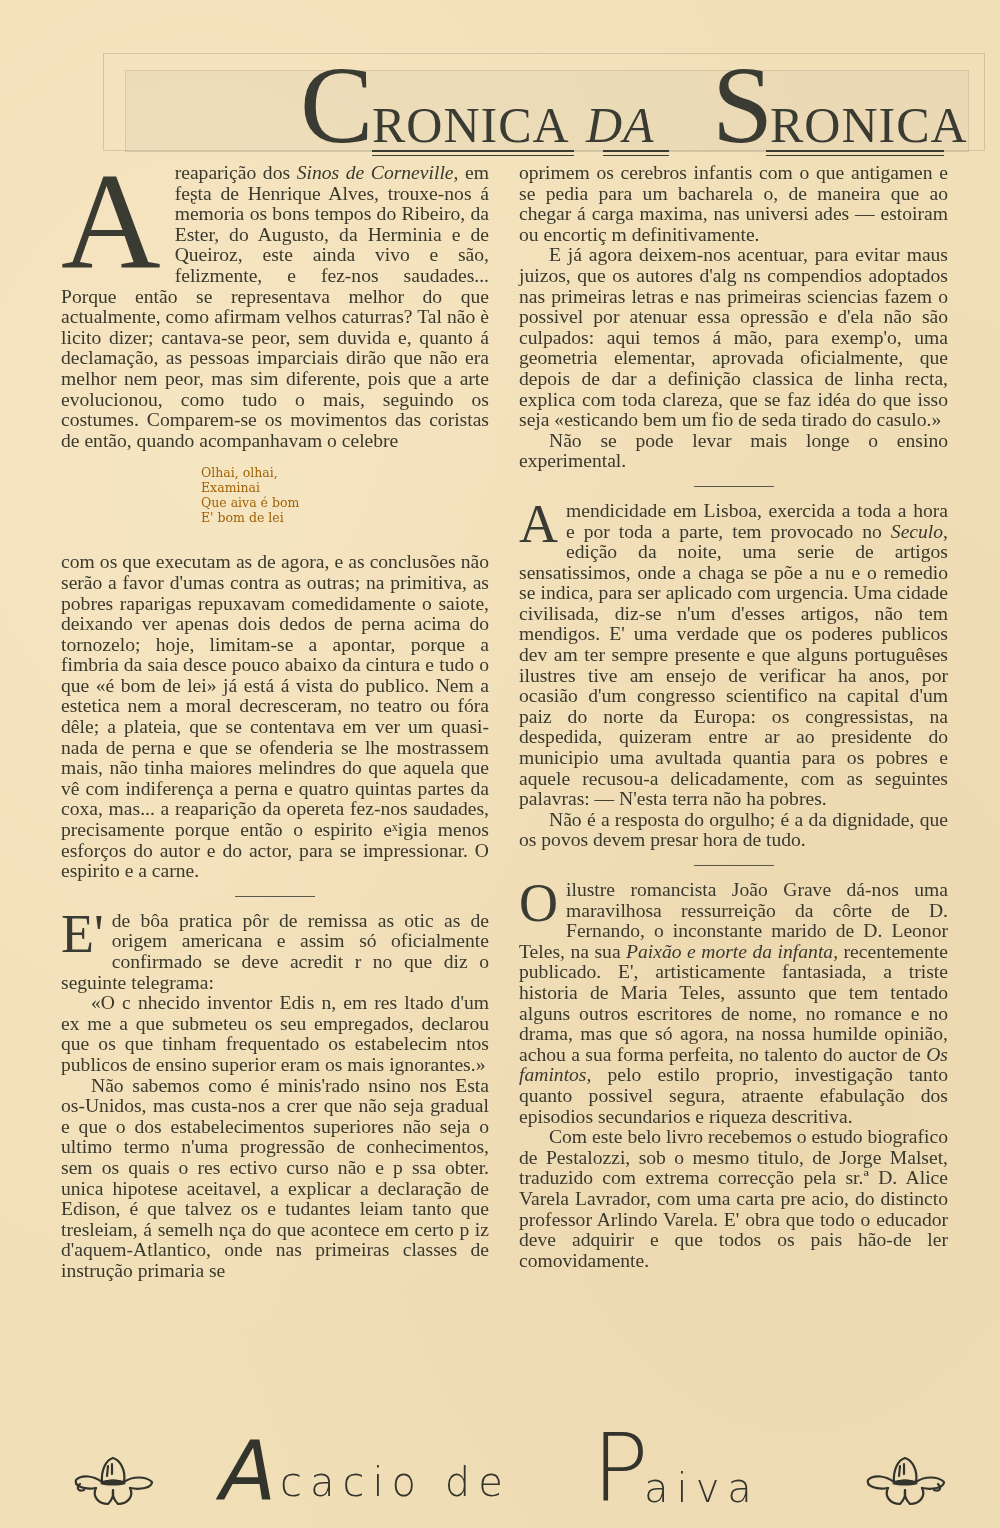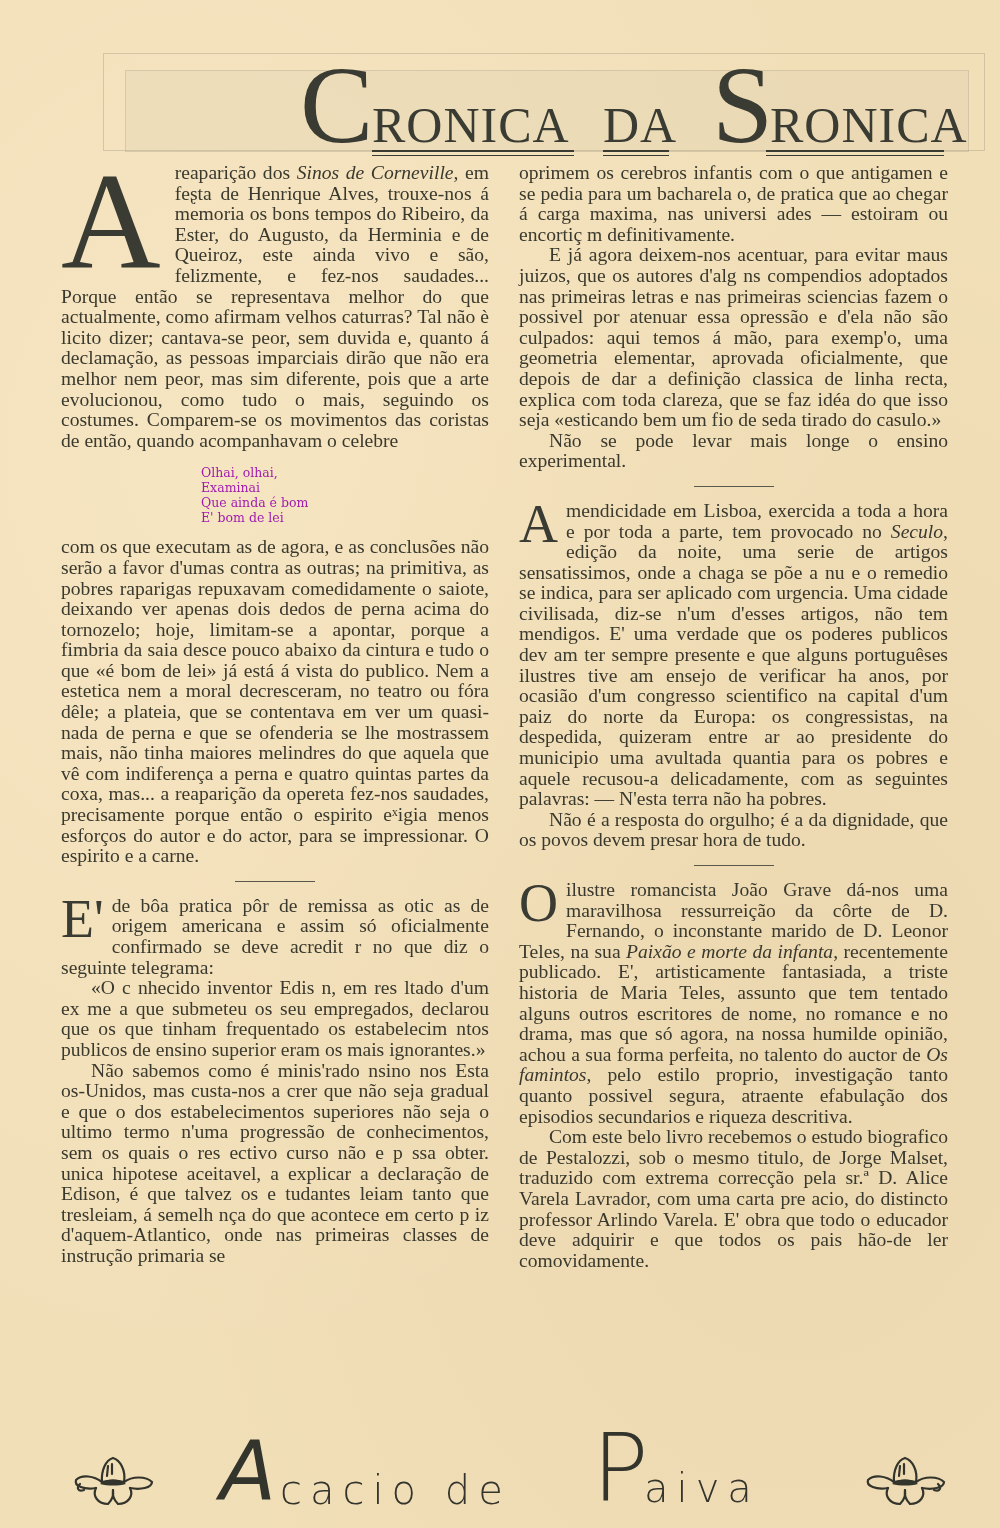--- a/index.html
+++ b/index.html
@@ -45,22 +45,22 @@
   #col-right { left: 519px; width: 429px; }
   .dropcap-big {
     float: left; font-size: 138px; line-height: 104px;
     margin: 6px 14px 0 0; font-family: "Liberation Serif", serif; color: #3a3b32;
   }
   .dropcap-sm {
     float: left; font-size: 54px; line-height: 40px;
     margin: 3px 8px 0 0; font-family: "Liberation Serif", serif; color: #3a3b32;
   }
   .verse {
-    margin: 14px 0 12px 140px; font-family: "DejaVu Serif", serif;
-    font-size: 12.5px; line-height: 15px; text-align: left; color: #a21caf;
+    margin: 14px 0 27px 140px; font-family: "DejaVu Serif", serif;
+    font-size: 12.5px; line-height: 15px; text-align: left; color: #a16207;
   }
   .sep { width: 80px; height: 1px; background: #5a584c; margin: 14px auto 14px auto; }
   .footer {
     position: absolute; left: 0; top: 1420px; width: 1000px; height: 100px;
   }
   .signature {
     position: absolute; left: 220px; top: 6px; width: 580px; height: 90px;
     font-family: "DejaVu Sans", sans-serif; color: #33342c;
   }
   .signature .cap { position: absolute; font-size: 82px; font-weight: 200; line-height: 1; font-style: italic; }
@@ -69,54 +69,54 @@
 </style>
 </head>
 <body>
 
 <div class="frame-outer"></div>
 <div class="frame-inner"></div>
 
 <div class="masthead">
   <span class="word big" style="left:0px;bottom:0px;">C</span>
   <span class="word small" style="left:72px;">RONICA</span>
-  <span class="word small" style="left:303px;">DA</span>
+  <span class="word small" style="left:286px;font-style:italic;">DA</span>
   <span class="word big" style="left:412px;bottom:0px;">S</span>
   <span class="word small" style="left:470px;">RONICA</span>
   <div class="rule" style="left:72px; top:90px; width:202px;"></div>
   <div class="rule" style="left:72px; top:95px; width:202px; height:1px;"></div>
   <div class="rule" style="left:303px; top:90px; width:66px;"></div>
   <div class="rule" style="left:303px; top:95px; width:66px; height:1px;"></div>
   <div class="rule" style="left:466px; top:90px; width:178px;"></div>
   <div class="rule" style="left:466px; top:95px; width:178px; height:1px;"></div>
 </div>
 
 <div class="col" id="col-left">
   <p>
     <span class="dropcap-big">A</span>
     <span>reaparição dos </span><span class="it">Sinos de Corneville,</span><span> em feʂta de Henrique Alves, trouxe-nos á memoria os bons tempos do Ribeiro, da Ester, do Augusto, da Herminia e de Queiroz, este ainda vivo e são, felizmente, e fez-nos saudades... Porque então se representava melhor do que actualmente, como afirmam velhos caturras? Tal não è licito dizer; cantava-se peor, sem duvida e, quanto á declamação, as pessoas imparciais dirão que não era melhor nem peor, mas sim diferente, pois que a arte evolucionou, como tudo o mais, seguindo os costumes. Comparem-se os movimentos das coristas de então, quando acompanhavam o celebre</span>
   </p>
   <div class="verse">
     <div>Olhai, olhai,</div>
     <div>Examinai</div>
-    <div>Que ainda é bom</div>
+    <div>Que aiva é bom</div>
     <div>E' bom de lei</div>
   </div>
   <p>com os que executam as de agora, e as conclusões não serão a favor d'umas contra as outras; na primitiva, as pobres raparigas repuxavam comedidamente o saiote, deixando ver apenas dois dedos de perna acima do tornozelo; hoje, limitam-se a apontar, porque a fimbria da saia desce pouco abaixo da cintura e tudo o que «é bom de lei» já está á vista do publico. Nem a estetica nem a moral decresceram, no teatro ou fóra dêle; a plateia, que se contentava em ver um quasi-nada de perna e que se ofenderia se lhe mostrassem mais, não tinha maiores melindres do que aquela que vê com indiferença a perna e quatro quintas partes da coxa, mas... a reaparição da opereta fez-nos saudades, precisamente porque então o espirito eˣigia menos esforços do autor e do actor, para se impressionar. O espirito e a carne.</p>
   <div class="sep"></div>
   <p>
     <span class="dropcap-sm">E'</span>
     <span>de bôa pratica pôr de remissa as  otic as de origem americana e assim só oficialmente confirmado se deve acredit r no que diz o seguinte telegrama:</span>
   </p>
   <p class="ind">«O c nhecido inventor Edis n, em res ltado d'um ex me a que submeteu os seu  empregados, declarou que os que tinham frequentado os estabelecim ntos publicos de ensino superior eram os mais ignorantes.»</p>
   <p class="ind">Não sabemos como é minis'rado   nsino nos Esta os-Unidos, mas custa-nos a crer que não seja gradual e que o dos estabelecimentos superiores não seja o ultimo termo n'uma progressão de conhecimentos, sem os quais o res ectivo curso não  e p ssa obter.  unica hipotese aceitavel, a explicar a declaração de Edison, é que talvez os e tudantes leiam tanto que tresleiam, á semelh nça do que acontece em certo p iz d'aquem-Atlantico, onde nas primeiras classes de instrução primaria se</p>
 </div>
 
 <div class="col" id="col-right">
-  <p>oprimem os cerebros infantis com o que antigamen e se pedia para um bacharela o, de pratica que ao chegar á carga maxima, nas universi ades — estoiram ou encortiç m definitivamente.</p>
+  <p>oprimem os cerebros infantis com o que antigamen e se pedia para um bacharela o, de maneira que ao chegar á carga maxima, nas universi ades — estoiram ou encortiç m definitivamente.</p>
   <p class="ind">E já agora deixem-nos acentuar, para evitar maus juizos, que os autores d'alg ns compendios adoptados nas primeiras letras e nas primeiras sciencias fazem o possivel por atenuar essa opressão e d'ela não são culpados: aqui temos á mão, para exemp'o, uma geometria elementar, aprovada oficialmente, que depois de dar a definição classica de linha recta, explica com toda clareza, que se faz idéa do que isso seja «esticando bem um fio de seda tirado do casulo.»</p>
   <p class="ind">Não se pode levar mais longe o ensino experimental.</p>
   <div class="sep"></div>
   <p>
     <span class="dropcap-sm">A</span>
     <span>mendicidade em Lisboa, exercida a toda a hora e por toda a parte, tem provocado no </span><span class="it">Seculo</span><span>, edição da noite, uma serie de artigos sensatissimos, onde a chaga se põe a nu e o remedio se indica, para ser aplicado com urgencia. Uma cidade civilisada, diz-se n'um d'esses artigos, não tem mendigos. E' uma verdade que os poderes publicos dev am ter sempre presente e que alguns portuguêses ilustres tive am ensejo de verificar ha anos, por ocasião d'um congresso scientifico na capital d'um paiz do norte da Europa: os congressistas, na despedida, quizeram entre ar ao presidente do municipio uma avultada quantia para os pobres e aquele recusou-a delicadamente, com as seguintes palavras: — N'esta terra não ha pobres.</span>
   </p>
   <p class="ind">Não é a resposta do orgulho; é a da dignidade, que os povos devem presar hora de tudo.</p>
   <div class="sep"></div>
   <p>
@@ -134,21 +134,21 @@
       <path d="M34 32 C26 26 14 24 8 30 C6 36 16 40 28 38"></path>
       <path d="M56 32 C64 26 78 26 84 32 C84 38 72 40 62 38"></path>
       <path d="M28 38 C24 46 30 54 40 54 C44 50 46 46 45 40"></path>
       <path d="M62 38 C66 46 60 54 50 54 C46 50 44 46 45 40"></path>
       <path d="M12 34 C8 38 10 42 16 40"></path>
     </g>
     <path d="M32 34 C38 28 52 28 58 34 C50 36 40 36 32 34 Z" fill="#33342c"></path>
   </svg>
   <div class="signature">
     <span class="cap" style="left:0px; top:4px;">A</span>
-    <span class="rest" style="left:60px; top:44px;">cacio de</span>
+    <span class="rest" style="left:60px; top:36px;">cacio de</span>
     <span class="cap" style="left:372px; top:-4px; font-style:normal; font-size:94px;">P</span>
     <span class="rest" style="left:424px; top:42px;">aiva</span>
   </div>
   <svg class="ornament" style="left:860px;" viewBox="0 0 90 60">
     <g fill="none" stroke="#33342c" stroke-width="2.2" stroke-linecap="round">
       <path d="M45 8 C38 10 33 20 34 32 C40 30 50 30 56 32 C58 20 52 10 45 8 Z"></path>
       <path d="M40 16 L39 26 M44 14 L44 24"></path>
       <path d="M34 32 C26 26 14 24 8 30 C6 36 16 40 28 38"></path>
       <path d="M56 32 C64 26 78 26 84 32 C84 38 72 40 62 38"></path>
       <path d="M28 38 C24 46 30 54 40 54 C44 50 46 46 45 40"></path>

